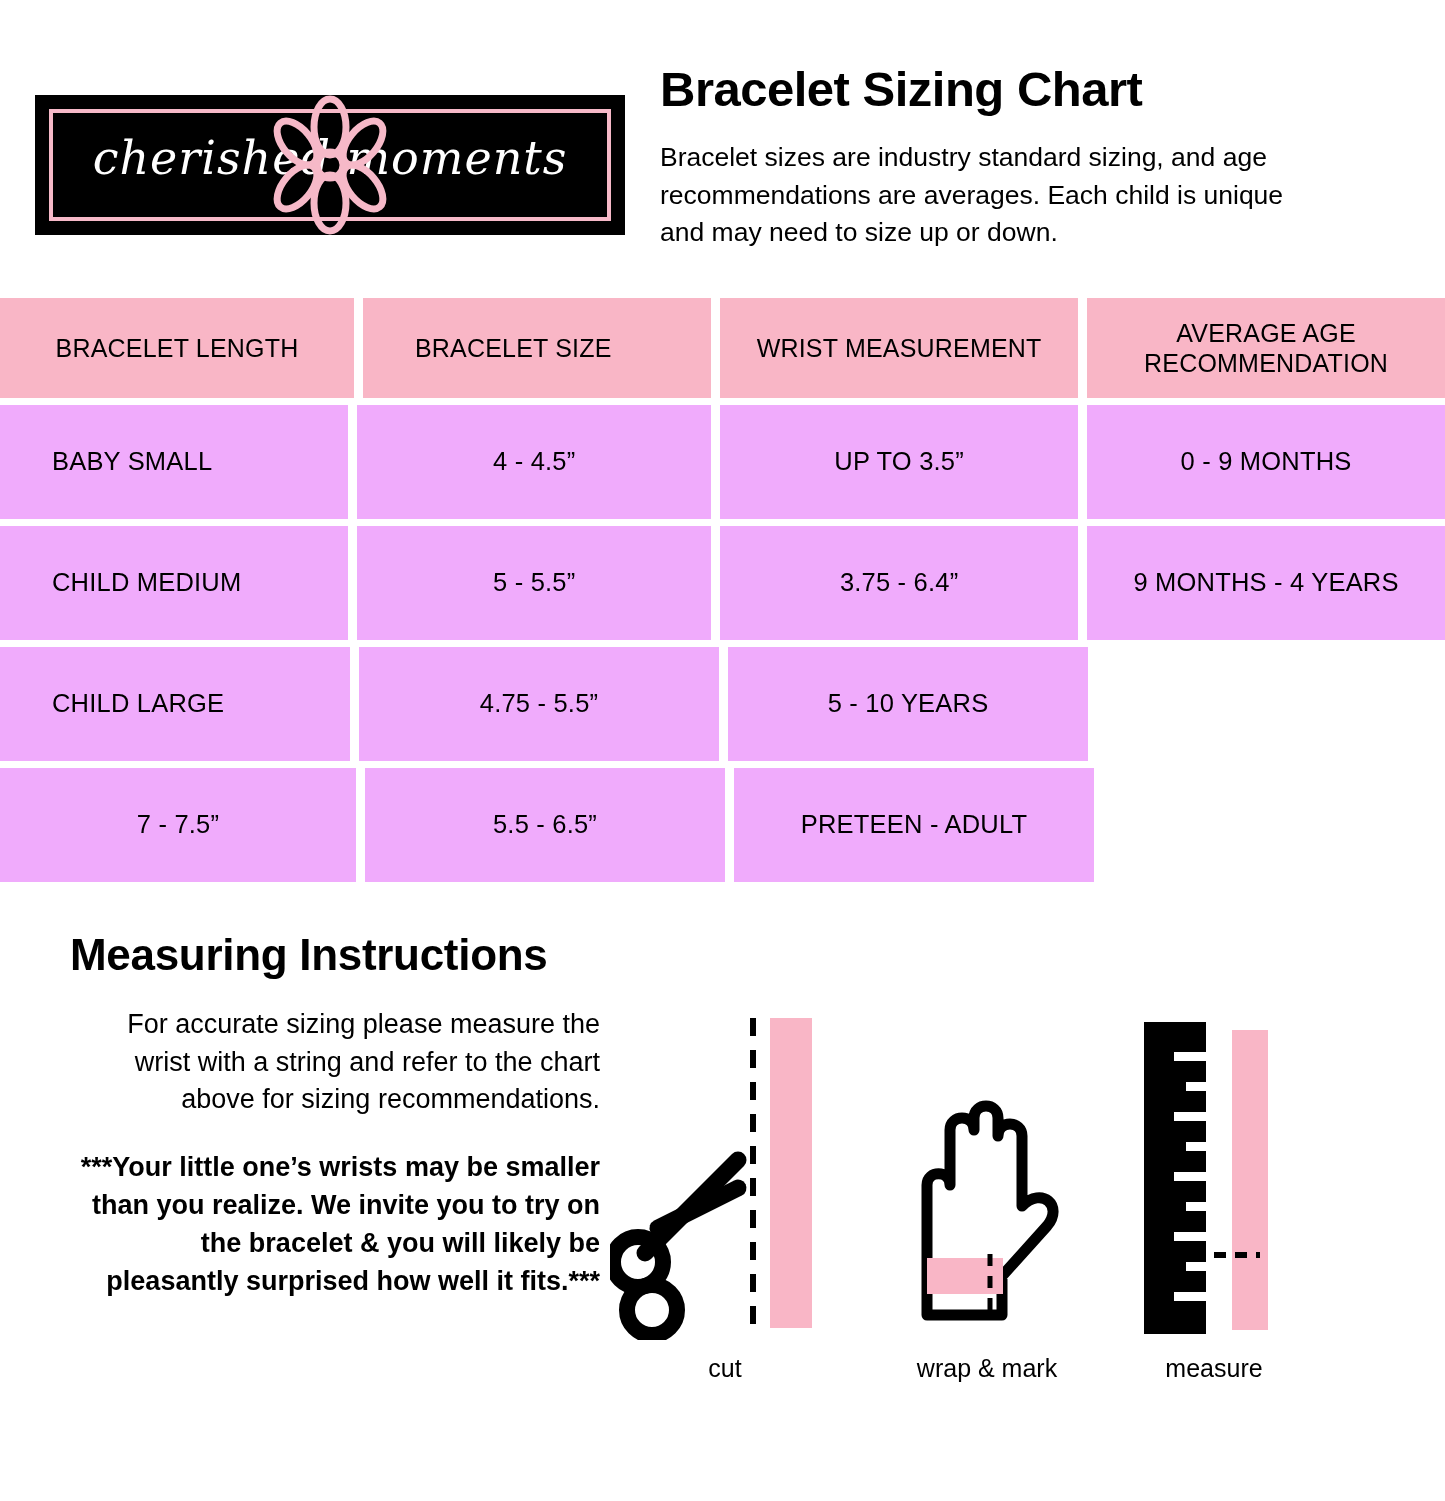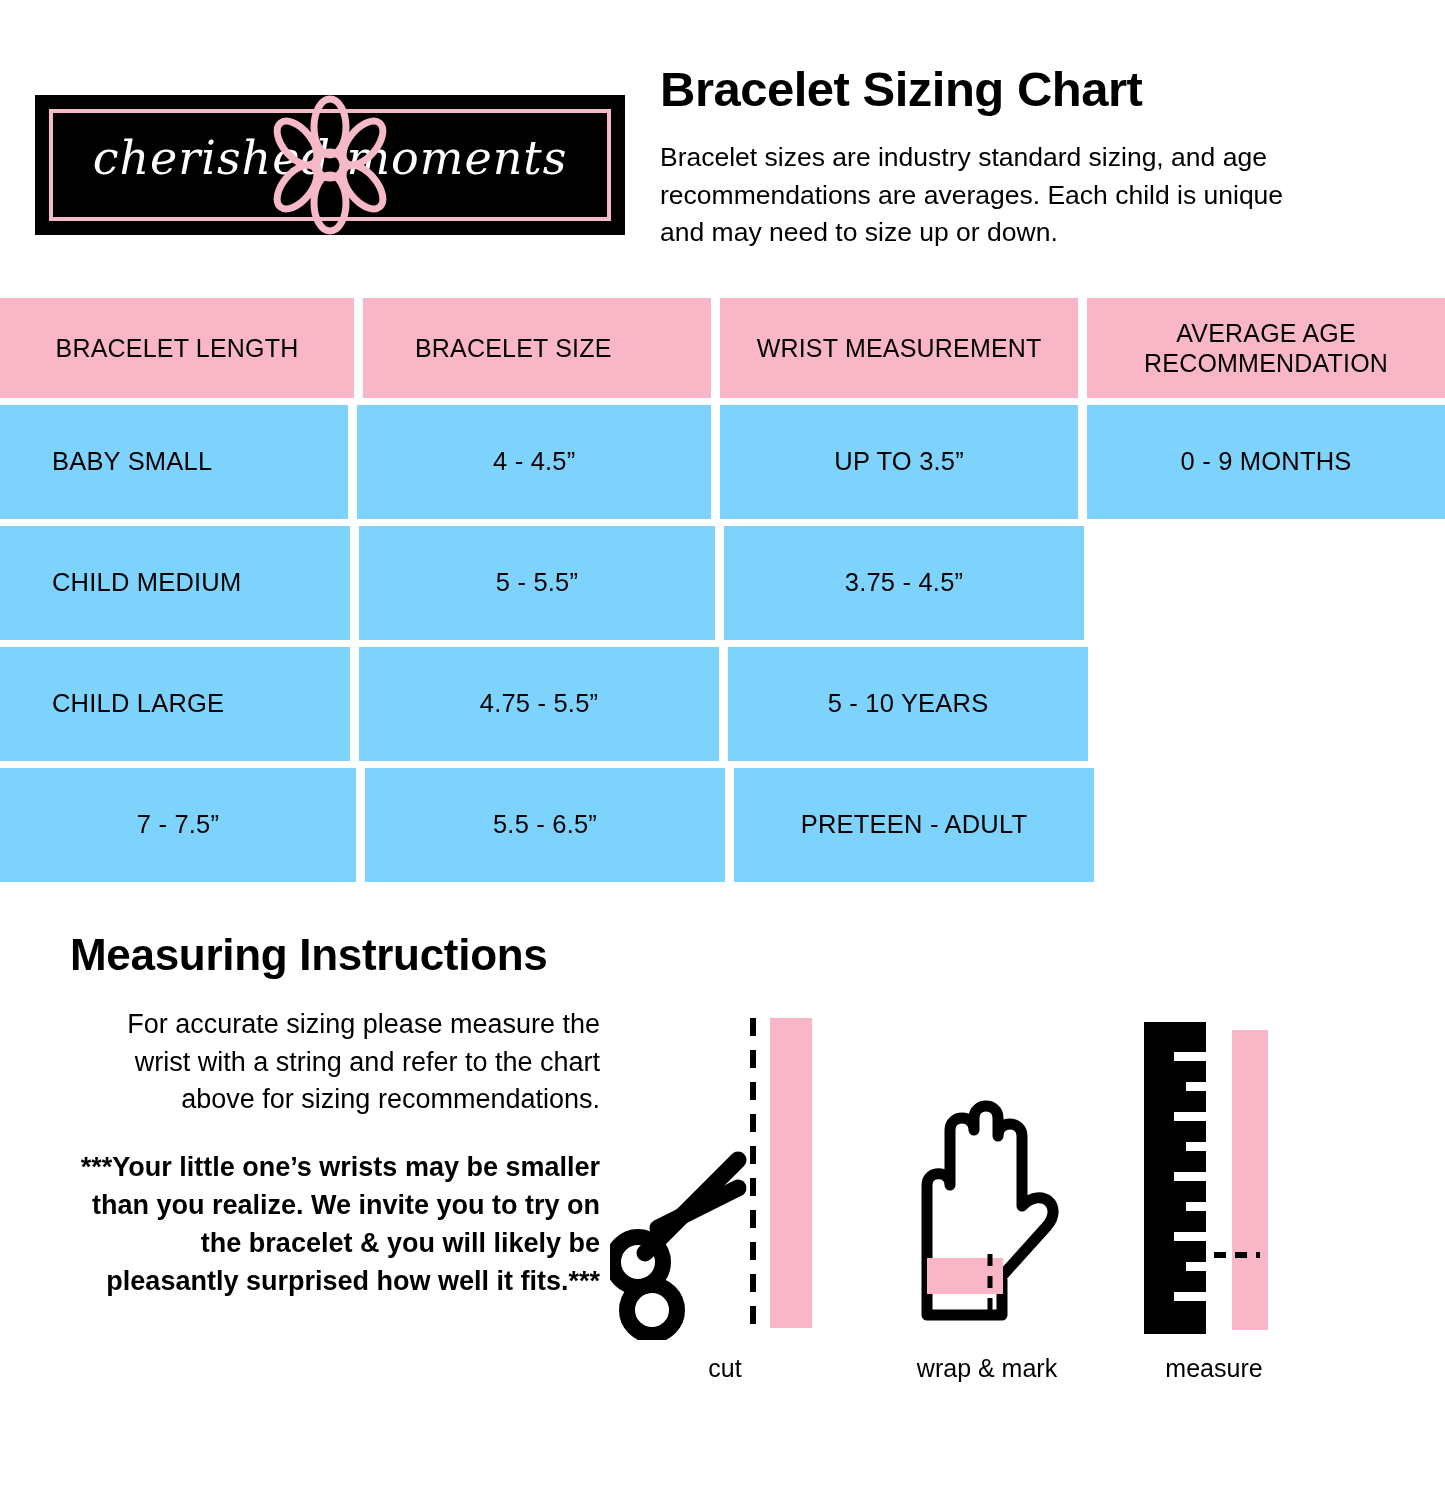--- a/index.html
+++ b/index.html
@@ -107,21 +107,21 @@
   .c2 { width: 360px; }
   .c3 { width: 360px; }
 
   .header-row .cell {
     background: #f9b6c6;
     height: 100px;
     font-size: 25px;
     line-height: 1.2;
   }
   .body-row .cell {
-    background: #7dd3fc;
+    background: #f0abfc;
     height: 114px;
   }
   .two-line { flex-direction: column; line-height: 1.18; text-align: center; }
 
   
   .measure-section {
     margin-top: 48px;
     position: relative;
   }
   .measure-title {
@@ -215,21 +215,22 @@
   <div class="trow body-row">
     <div class="cell c0">BABY SMALL</div>
     <div class="cell c1">4 - 4.5”</div>
     <div class="cell c2">UP TO 3.5”</div>
     <div class="cell c3">0 - 9 MONTHS</div>
   </div>
 
   <div class="trow body-row">
     <div class="cell c0">CHILD MEDIUM</div>
     <div class="cell c1">5 - 5.5”</div>
-    <div class="cell c2">3.75 - 4.5”</div>
+    <div class="cell c2">3.75 - 6.4”</div>
+    <div class="cell c3">9 MONTHS - 4 YEARS</div>
   </div>
 
   <div class="trow body-row">
     <div class="cell c0">CHILD LARGE</div>
     <div class="cell c2">4.75 - 5.5”</div>
     <div class="cell c3">5 - 10 YEARS</div>
   </div>
 
   <div class="trow body-row">
     <div class="cell c1">7 - 7.5”</div>

